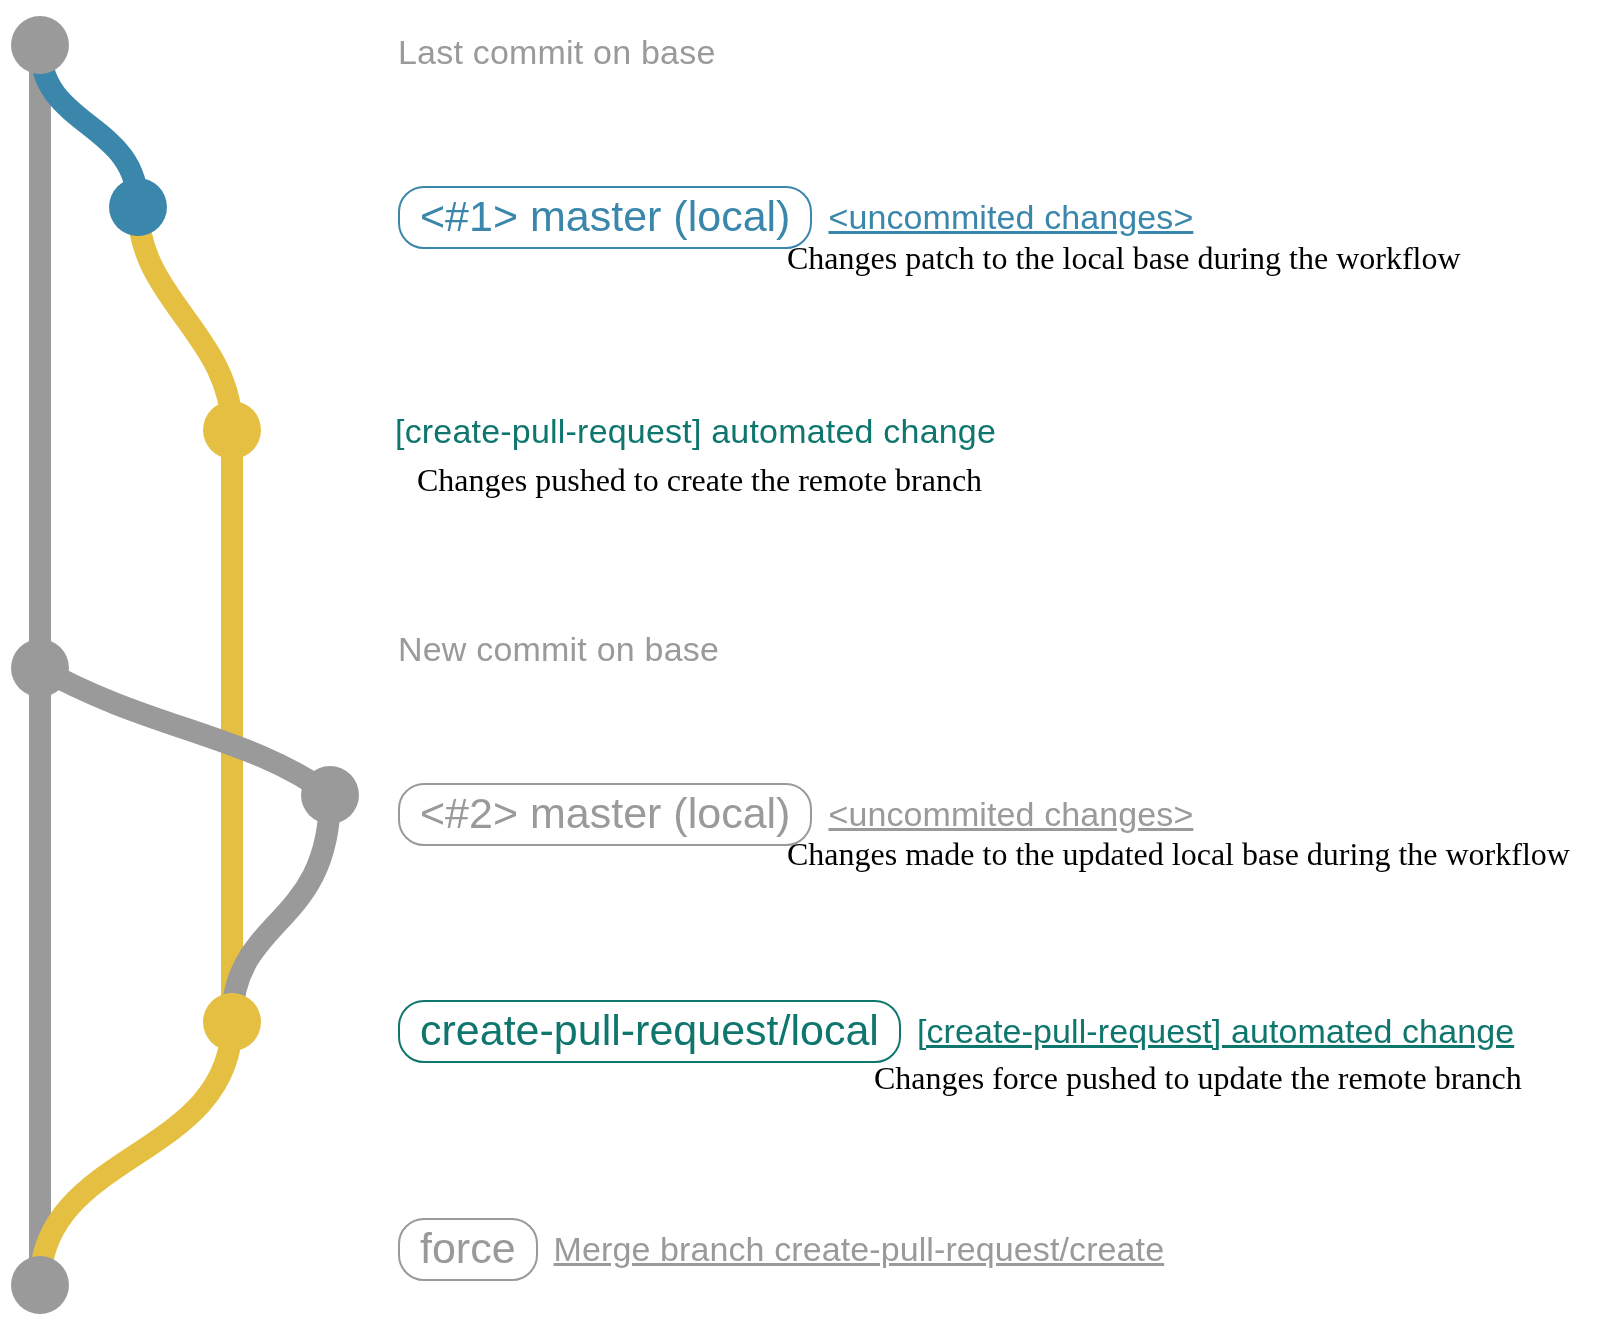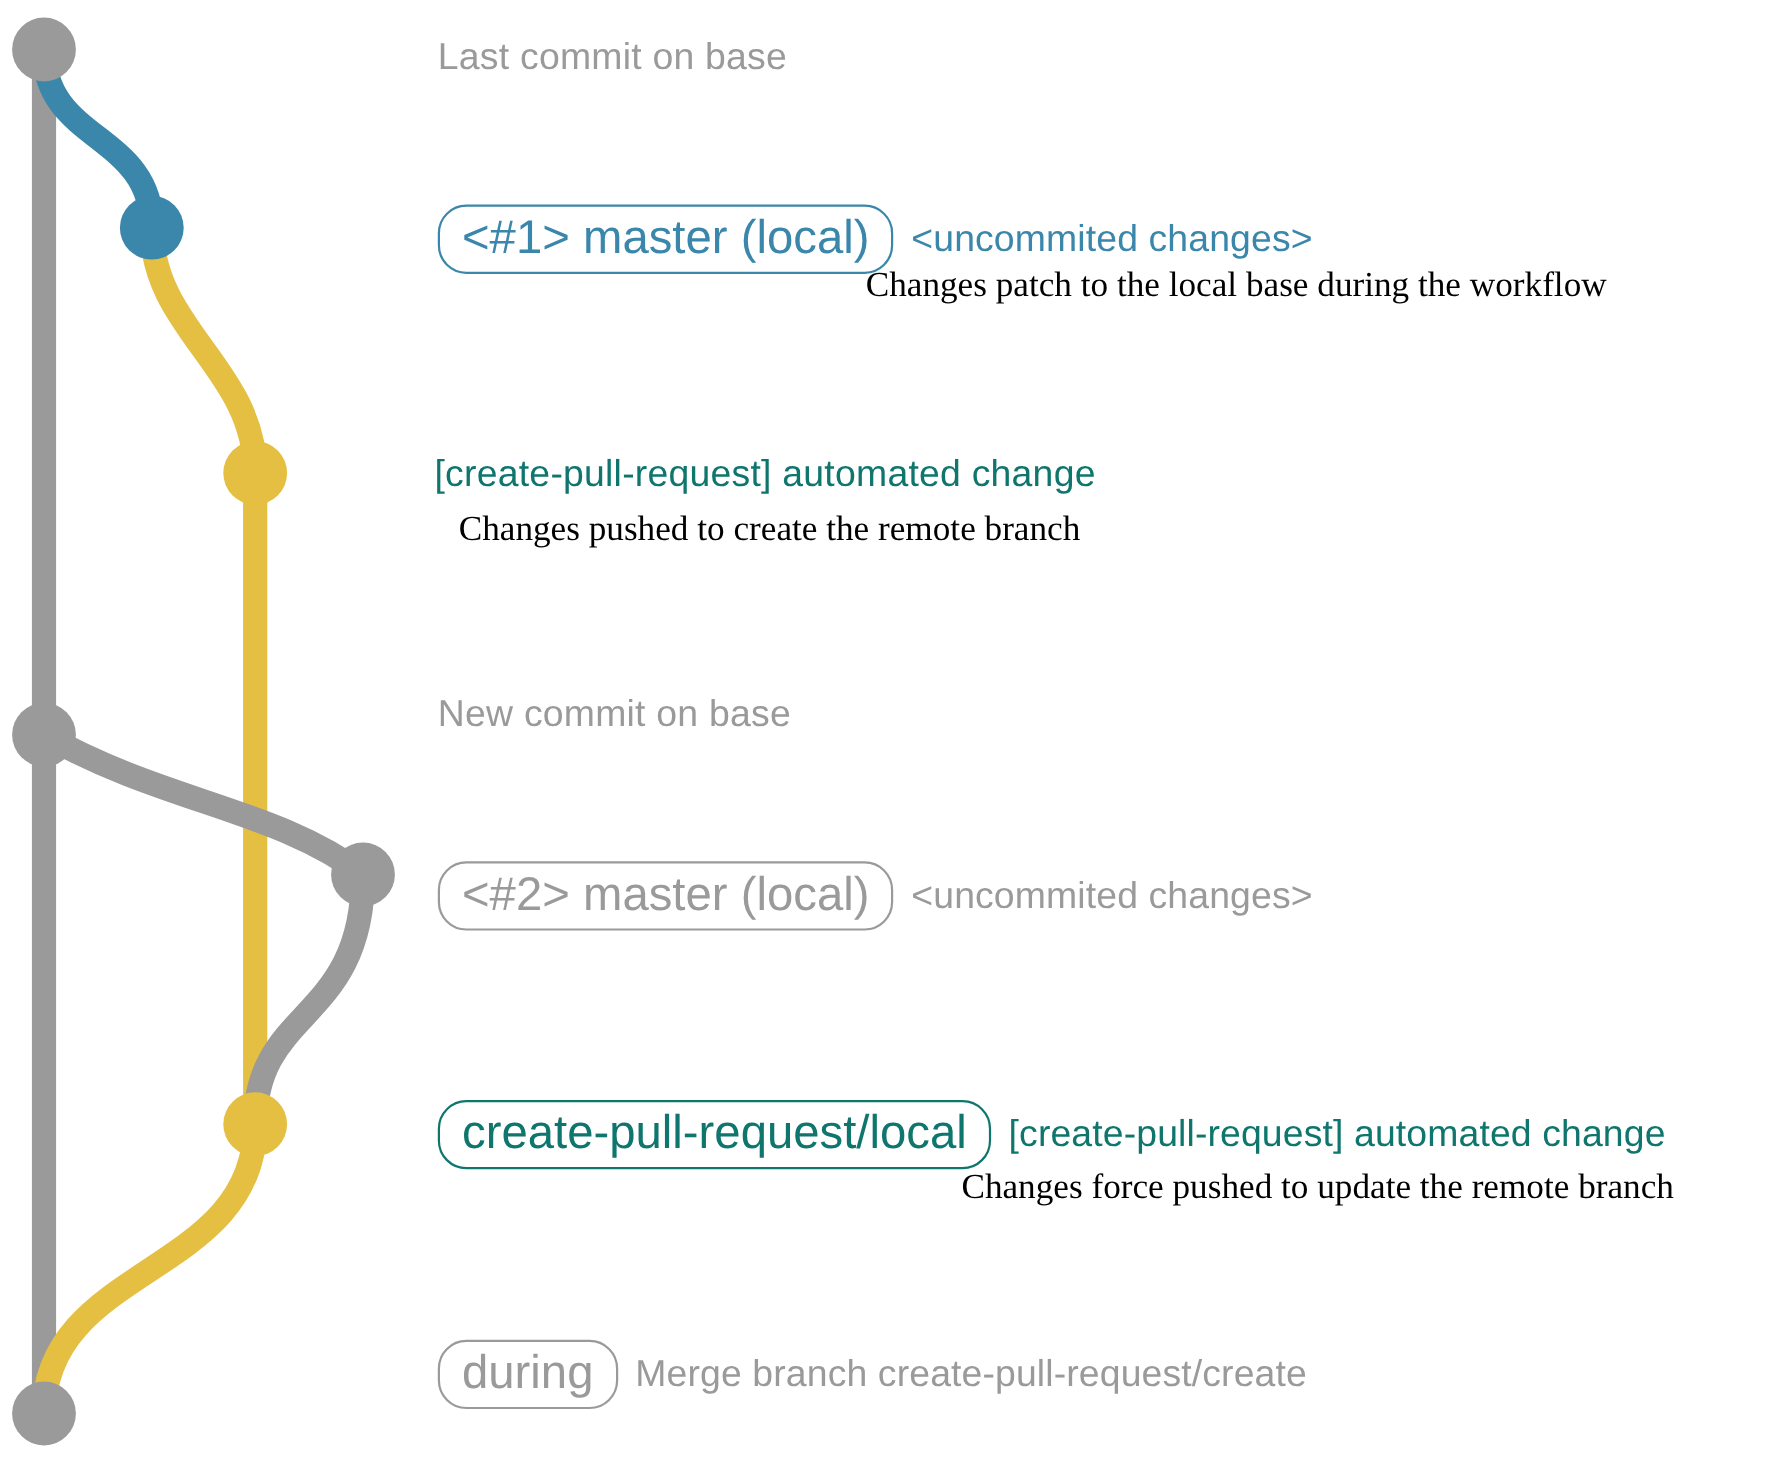--- a/index.html
+++ b/index.html
@@ -53,20 +53,21 @@
     font-size: 43px;
     line-height: 1;
     background: #ffffff;
   }
 
   .badge-msg {
     font-family: "Liberation Sans", sans-serif;
     font-size: 34px;
     margin-left: 16px;
     letter-spacing: 0.1px;
+    text-decoration: underline;
   }
 
   .sub-note {
     position: absolute;
     font-family: "Liberation Serif", serif;
     font-size: 32px;
     color: #000000;
     white-space: nowrap;
   }
 
@@ -121,25 +122,26 @@
   <div class="sub-note" style="left:417px; top:462px;">Changes pushed to create the remote branch</div>
 
   <div class="row" style="left:398px; top:630px;">
     <span class="plain-title c-gray">New commit on base</span>
   </div>
 
   <div class="row" style="left:398px; top:783px;justify-content:space-between;">
     <span class="badge c-gray">&lt;#2&gt; master (local)</span>
     <span class="badge-msg c-gray">&lt;uncommited changes&gt;</span>
   </div>
+  <div class="sub-note" style="left:787px; top:836px;">Changes made to the updated local base during the workflow</div>
 
   <div class="row" style="left:398px; top:1000px;">
     <span class="badge c-yellow">create-pull-request/local</span>
     <span class="badge-msg c-yellow">[create-pull-request] automated change</span>
   </div>
   <div class="sub-note" style="left:874px; top:1060px;">Changes force pushed to update the remote branch</div>
 
   <div class="row" style="left:398px; top:1218px;">
-    <span class="badge c-gray">during</span>
+    <span class="badge c-gray">force</span>
     <span class="badge-msg c-gray">Merge branch create-pull-request/create</span>
   </div>
 
 </div>
 
 </body></html>

